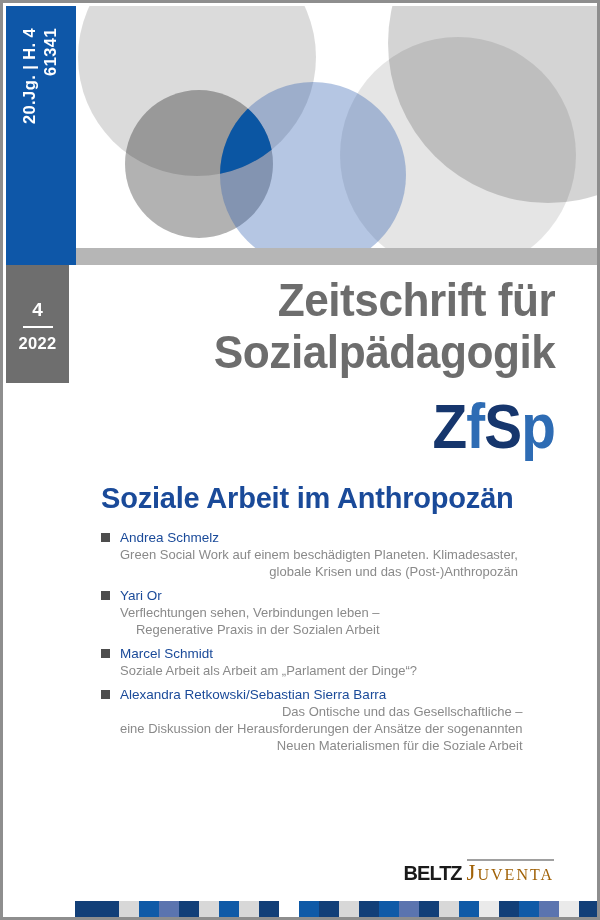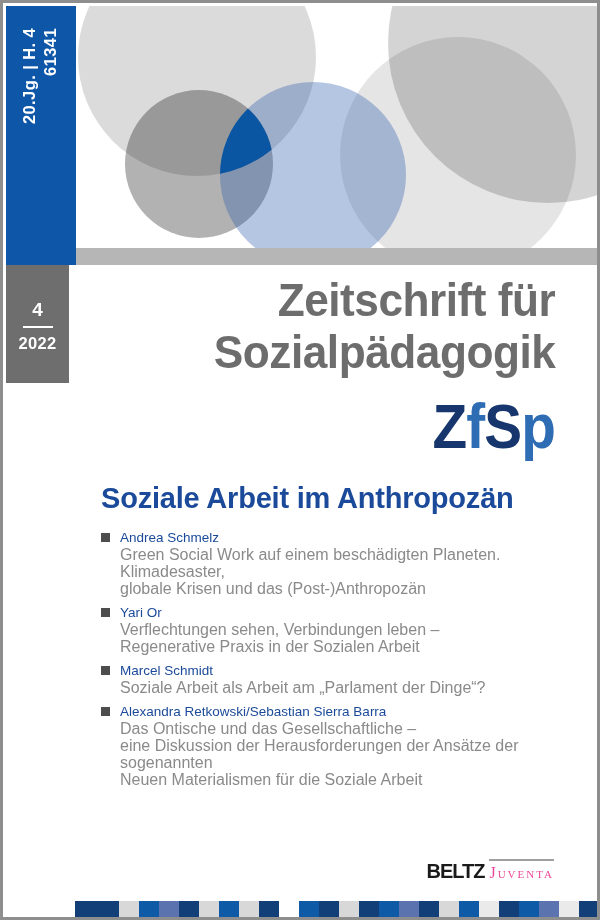--- a/index.html
+++ b/index.html
@@ -54,34 +54,34 @@
   .toc-heading{
     color:#1a4a99;font-size:29px;font-weight:bold;line-height:26px;
     margin:0 0 18px 0;letter-spacing:-.2px;
   }
   .article{display:flex;margin-bottom:7px;}
   .bullet{
     flex:0 0 auto;width:9px;height:9px;background:#4d4d4d;
     margin:4px 10px 0 0;display:inline-block;
   }
   .article-author{color:#1a4a99;font-size:13.5px;font-weight:normal;line-height:17px;}
-  .article-title{color:#8a8a8a;font-size:16px;line-height:17px;white-space:pre-line;}
+  .article-title{color:#8a8a8a;font-size:13px;line-height:17px;white-space:pre-line;text-align:right;}
   
   .publisher{
     position:absolute;right:43px;top:856px;
     display:flex;align-items:baseline;
   }
   .publisher-beltz{
     color:#1a1a1a;font-weight:bold;font-size:20px;
     letter-spacing:-1px;margin-right:5px;
   }
   .publisher-juventa{
     font-family:"Liberation Serif",serif;
     font-variant:small-caps;
-    color:#ec4899;font-size:16px;letter-spacing:2px;
+    color:#a16207;font-size:23px;letter-spacing:2px;
     border-top:2px solid #a0a0a0;padding-top:1px;line-height:22px;
   }
   
   .strip{
     position:absolute;left:72px;top:898px;height:19px;width:525px;
     display:flex;z-index:2;
   }
   .strip div{height:100%;flex:0 0 auto;}
 </style>
 </head>

